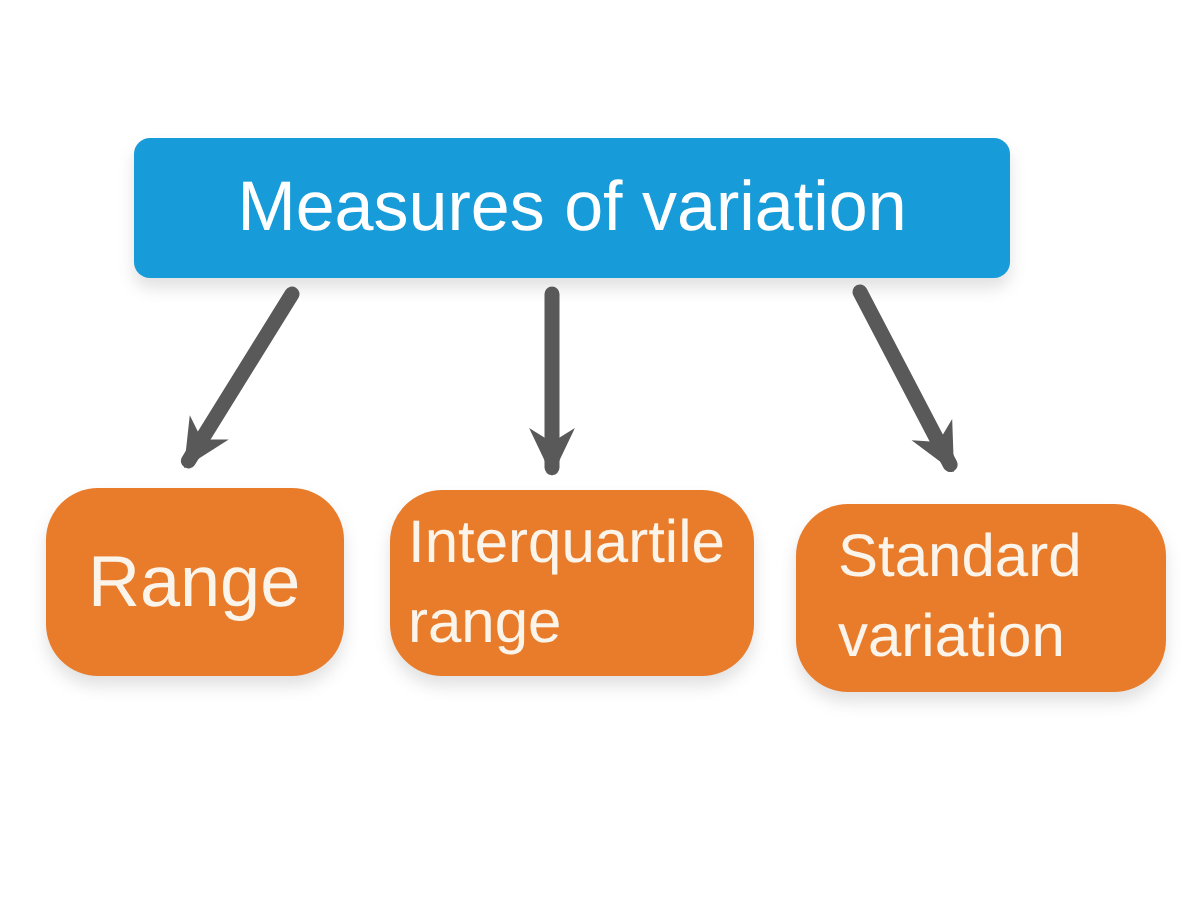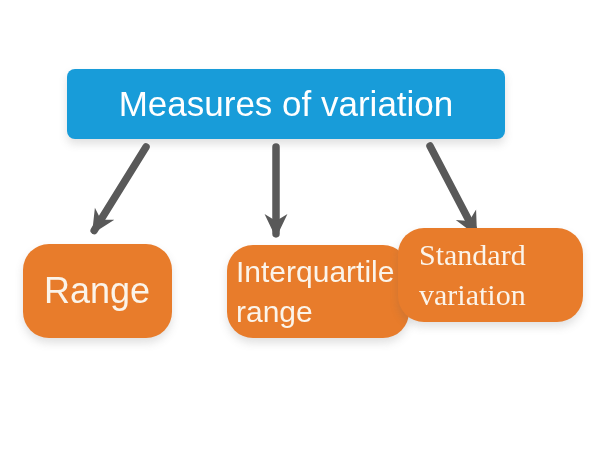--- a/index.html
+++ b/index.html
@@ -57,30 +57,28 @@
     padding-left: 21px;
     font-size: 36px;
   }
   .child-1 {
     left: 195px;
     top: 245px;
     width: 182px;
     height: 93px;
     padding-left: 9px;
     font-size: 30px;
-    margin-left: 32px;
   }
   .child-2 {
     left: 398px;
-    top: 228px;
+    top: 252px;
     width: 185px;
     height: 94px;
     padding-left: 21px;
     font-size: 30px;
-    font-family: Liberation Serif, serif;
   }
   .arrows {
     position: absolute;
     left: 0;
     top: 0;
     width: 601px;
     height: 450px;
     pointer-events: none;
   }
 </style>

